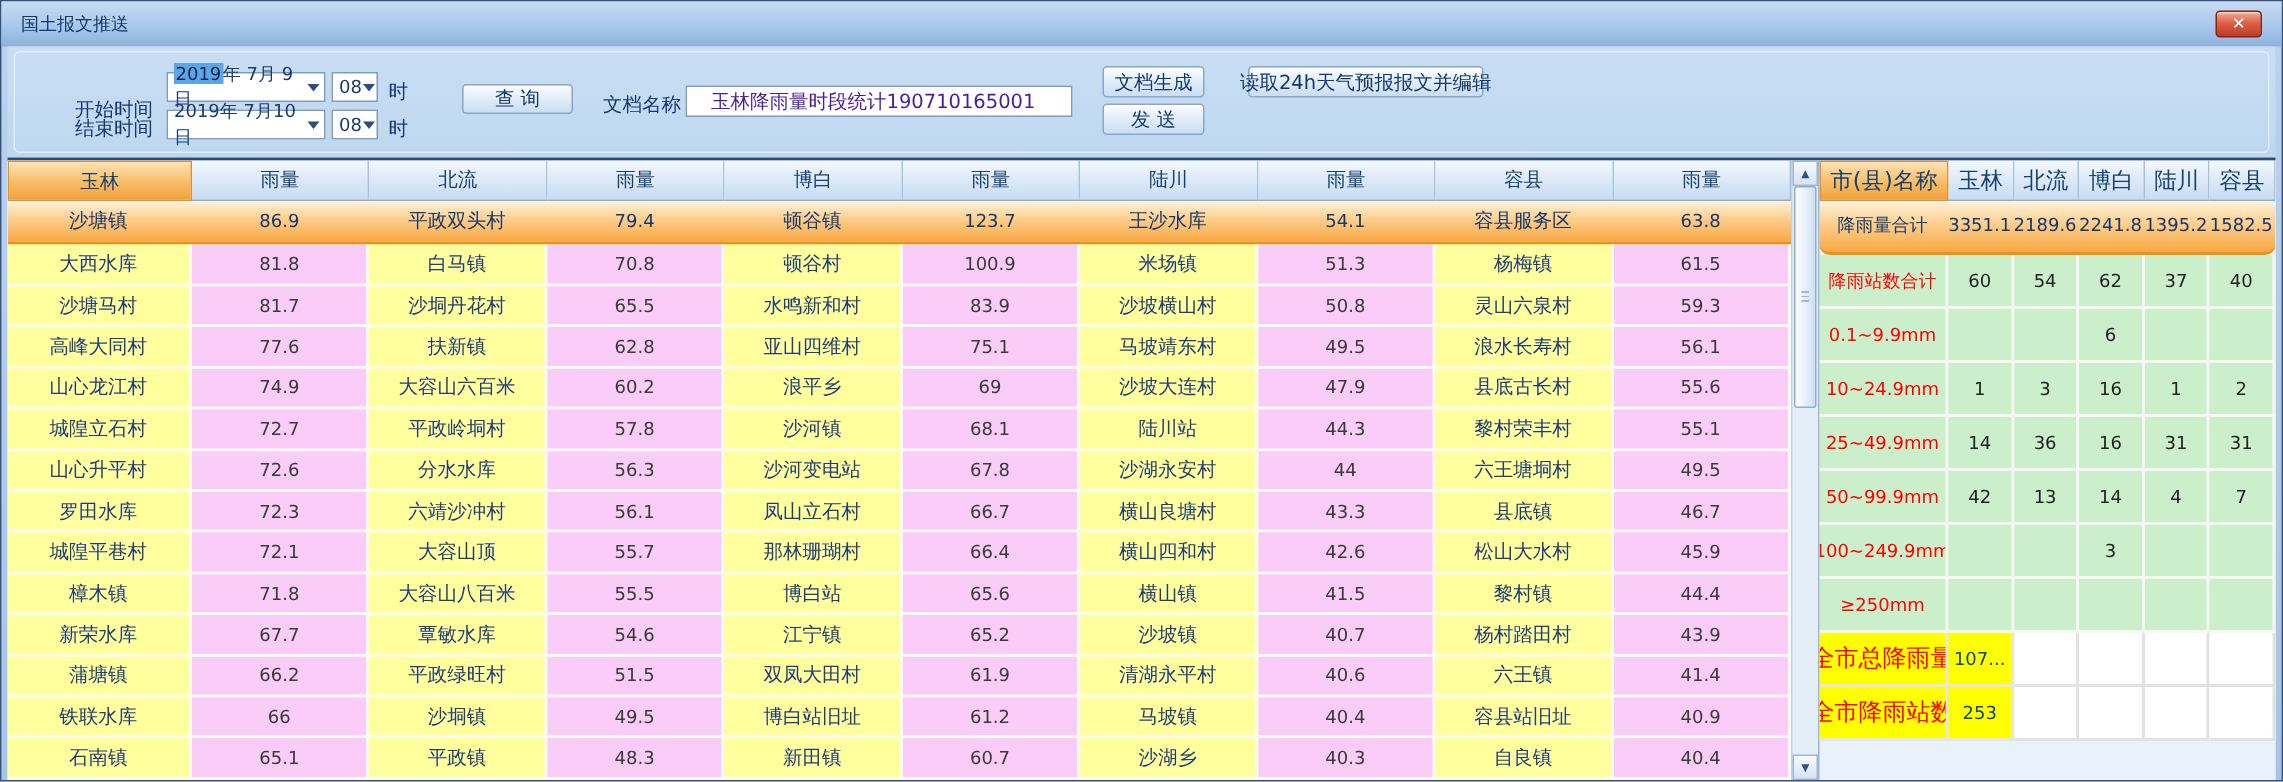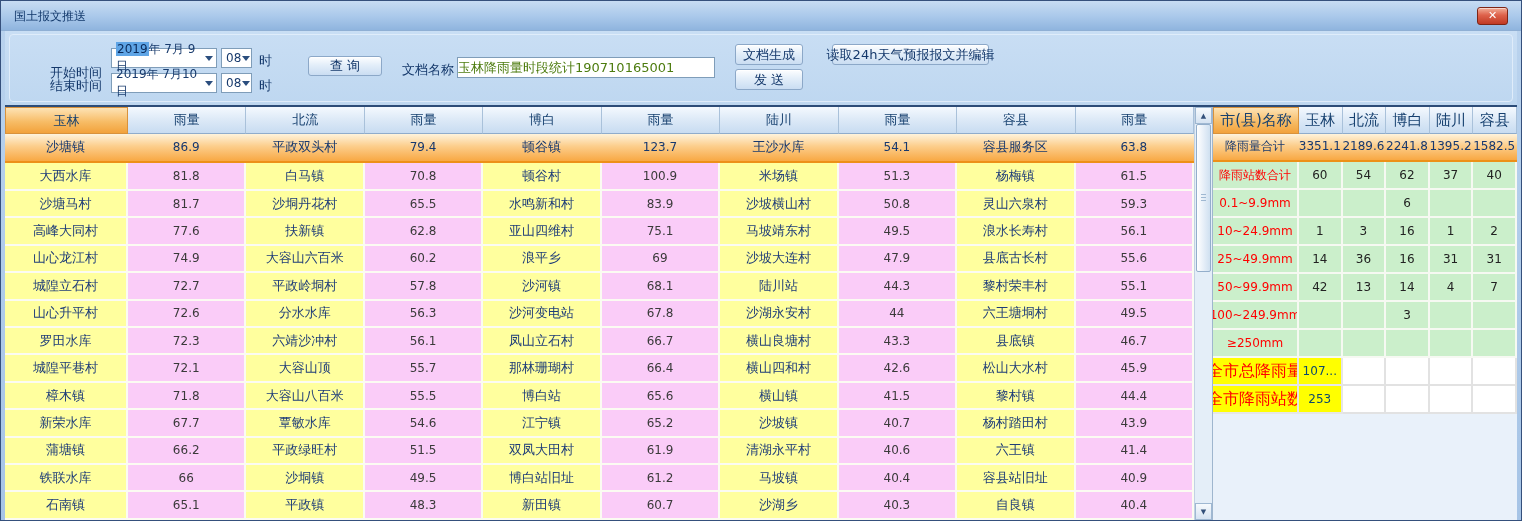--- a/index.html
+++ b/index.html
@@ -28,21 +28,21 @@
     font-size:12px; color:#1A3C6E; display:flex; align-items:center; padding-left:4px; cursor:default; }
   .combo .arrow-zone { margin-left:auto; width:16px; height:100%; display:flex; align-items:center; justify-content:center; }
   .tri-down { width:0; height:0; border-left:4px solid transparent; border-right:4px solid transparent;
     border-top:5px solid #2B4E7E; }
   .sel-hl { background:#5FA5E6; color:#0A2A5A; padding:0 1px; }
   .btn { position:absolute; background:linear-gradient(180deg,#FDFEFF 0%,#E3EEF9 45%,#CADDF2 100%);
     border:1px solid #8CA8C8; border-radius:3px; color:#14386B; font-size:13px;
     display:flex; align-items:center; justify-content:center; cursor:pointer; white-space:nowrap;
     box-shadow:inset 0 1px 0 #FFFFFF; }
   .text-input { position:absolute; background:#FFFFFF; border:1px solid #7F9DB9; height:21px;
-    font-size:13px; color:#4d7c0f; display:flex; align-items:center; padding-left:0; white-space:nowrap; overflow:hidden; }
+    font-size:13px; color:#4c1d95; display:flex; align-items:center; padding-left:16px; white-space:nowrap; overflow:hidden; }
 
   
   .content { position:absolute; top:104px; left:4px; right:4px; bottom:0;
     border-top:2px solid #2C4C78; display:flex; overflow:hidden; background:#FBFBF2; }
 
   
   .main-table { width:1189px; display:flex; flex-direction:column; overflow:hidden; background:#FBFBF2; }
   .m-header { display:grid; grid-template-columns:123px repeat(9,1fr); height:27px; flex:none; }
   .mh-cell { background:linear-gradient(180deg,#F4F9FE 0%,#DCE9F7 50%,#C8DCF1 100%);
     border-right:1px solid #A9C1DA; border-bottom:1px solid #8FACCB;
@@ -72,21 +72,21 @@
   .sb-grip { position:absolute; left:4px; right:4px; top:50%; margin-top:-4px; height:8px;
     background:repeating-linear-gradient(180deg,#9FB8D2 0 1px,transparent 1px 3px); }
 
   
   .summary-panel { flex:1; background:#E9F1FA; overflow:hidden; border-left:1px solid #9FB6CE; }
   .s-header { display:grid; grid-template-columns:86px repeat(5,1fr); height:27px; }
   .sh-cell { background:linear-gradient(180deg,#F4F9FE 0%,#DCE9F7 50%,#C8DCF1 100%);
     border-right:1px solid #A9C1DA; border-bottom:1px solid #8FACCB;
     color:#16406F; font-size:15px; display:flex; align-items:center; justify-content:center; }
   .sh-first { background:linear-gradient(180deg,#FDE3B5 0%,#F7BC66 55%,#F2A23B 100%); border:1px solid #D8923C; }
-  .s-row { display:grid; grid-template-columns:86px repeat(5,1fr); height:28px; }
+  .s-row { display:grid; grid-template-columns:86px repeat(5,1fr); height:36px;border-radius:7px; }
   .s-cell { display:flex; align-items:center; justify-content:center; font-size:12px; overflow:hidden;
     border-right:2px solid #F6F9F2; border-bottom:2px solid #F6F9F2; white-space:nowrap; }
   .s-cell.lbl { color:#FF0000; }
   .s-cell.green { background:#CBEFCB; color:#222222; }
   .s-cell.green.lbl { color:#FF0000; }
   .s-cell.yellow-cell { background:#FFFF00; color:#0c4a6e; border-color:#E6E6E6; }
   .s-cell.yellow-cell.lbl { color:#FF0000; font-size:16px; }
   .s-cell.white-cell { background:#FFFFFF; border-color:#E2E2E2; }
   .s-row.selected { background:linear-gradient(180deg,#FEF3DC 0%,#FCCE8C 45%,#F8A843 100%);
     border-bottom:2px solid #ED9018; }

